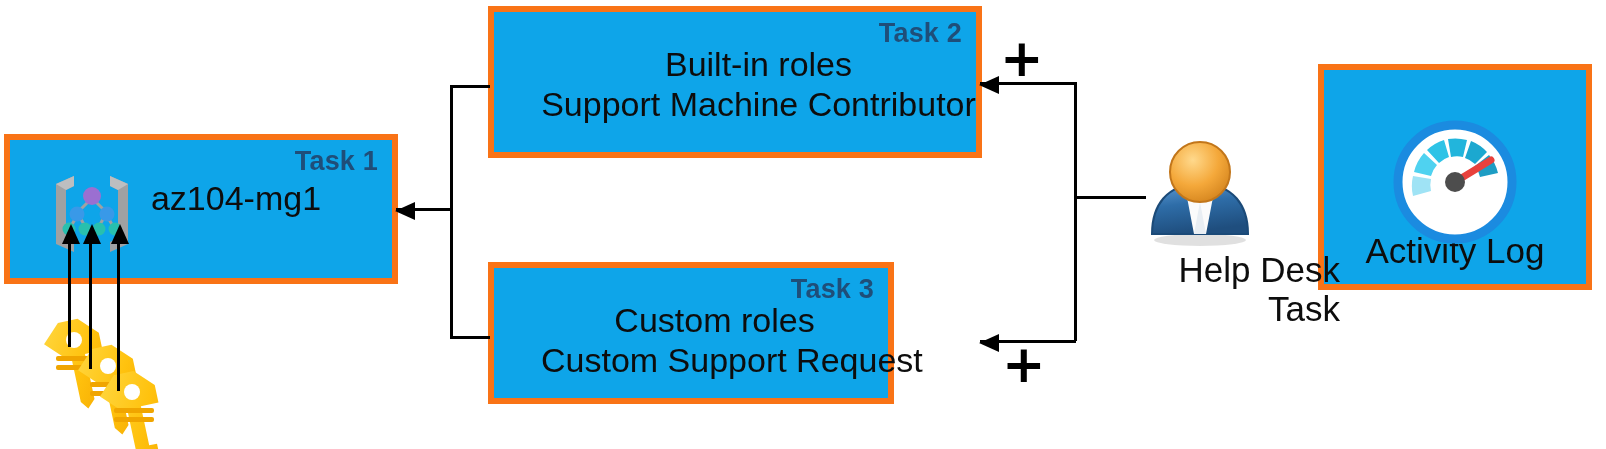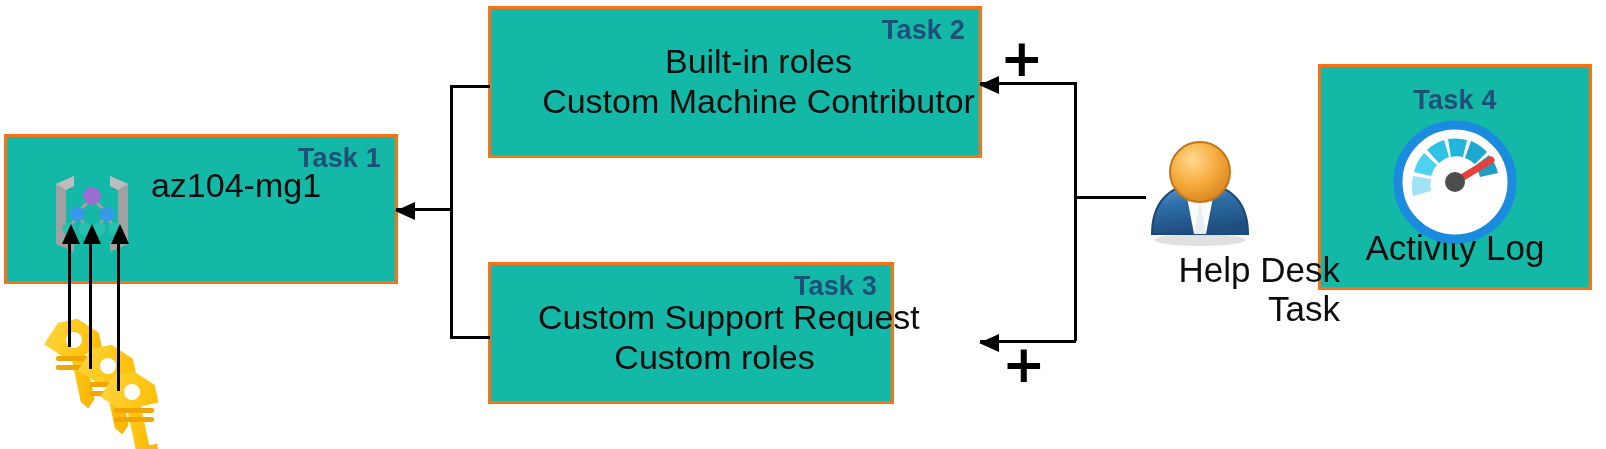--- a/index.html
+++ b/index.html
@@ -13,22 +13,22 @@
     height: 449px;
     background: #ffffff;
     overflow: hidden;
     font-family: "Liberation Sans", sans-serif;
   }
 
   
   .task-box {
     position: absolute;
     box-sizing: border-box;
-    background: #14b8a6;
-    border: 3px solid #f97316;
+    background: #0ea5e9;
+    border: 6px solid #f97316;
   }
   .task-label {
     position: absolute;
     right: 14px;
     top: 6px;
     color: #1F4E79;
     font-weight: bold;
     font-size: 27px;
     letter-spacing: 0.2px;
     white-space: nowrap;
@@ -40,21 +40,21 @@
     text-align: center;
     color: #0d0d0d;
     font-size: 34px;
     line-height: 1.18;
     white-space: nowrap;
   }
   .box-text.two-line span { display: block; margin-left: 47px; }
 
   
   #task1 { left: 4px; top: 134px; width: 394px; height: 150px; }
-  #task1 .box-text { top: 28px; padding-left: 70px; text-align: center; }
+  #task1 .box-text { top: 38px; padding-left: 70px; text-align: center; }
   
   #task2 { left: 488px; top: 6px; width: 494px; height: 152px; }
   #task2 .box-text { top: 32px; }
   
   #task3 { left: 488px; top: 262px; width: 406px; height: 142px; }
   #task3 .box-text { top: 32px; }
   
   #task4 { left: 1318px; top: 64px; width: 274px; height: 226px; }
   #task4 .task-label { right: 0; left: 0; text-align: center; top: 18px; }
   #task4 .box-text { top: 160px; font-size: 35px; }
@@ -136,34 +136,33 @@
     <circle cx="25" cy="57" r="6.5" fill="#28C0AE"></circle>
     <circle cx="41" cy="57" r="6.5" fill="#28C0AE"></circle>
     <circle cx="55" cy="57" r="6.5" fill="#28C0AE"></circle>
     <circle cx="71" cy="57" r="6.5" fill="#28C0AE"></circle>
   </svg>
 
   <div class="task-box" id="task2">
     <div class="task-label">Task 2</div>
     <div class="box-text two-line">
       <span>Built-in roles</span>
-      <span>Custom Machine Contributor</span>
+      <span>Support Machine Contributor</span>
     </div>
   </div>
 
   <div class="task-box" id="task3">
     <div class="task-label">Task 3</div>
     <div class="box-text two-line">
+      <span>Custom roles</span>
       <span>Custom Support Request</span>
-      <span>Custom roles</span>
     </div>
   </div>
 
   <div class="task-box" id="task4">
-    <div class="task-label">Task 4</div>
     <div class="box-text">Activity Log</div>
   </div>
 
   <svg class="icon" style="left:1393px; top:120px;" width="124" height="124" viewBox="0 0 124 124">
     <circle cx="62" cy="62" r="57" fill="#ffffff" stroke="#1B8BE0" stroke-width="9"></circle>
     <g transform="translate(62,62)">
 
       <path d="M -42 14 A 44 44 0 0 1 -42 -6 L -24 -3 A 26 26 0 0 0 -24 9 Z" fill="#9FE3F5"></path>
       <path d="M -41 -10 A 44 44 0 0 1 -31 -29 L -18 -17 A 26 26 0 0 0 -24 -6 Z" fill="#4FD2F0"></path>
       <path d="M -28 -32 A 44 44 0 0 1 -11 -42 L -6 -25 A 26 26 0 0 0 -16 -19 Z" fill="#2EC3E6"></path>

